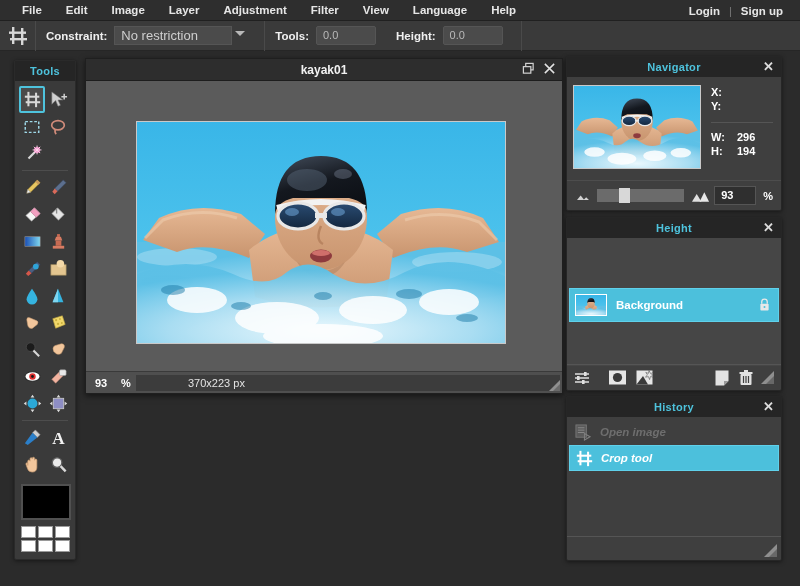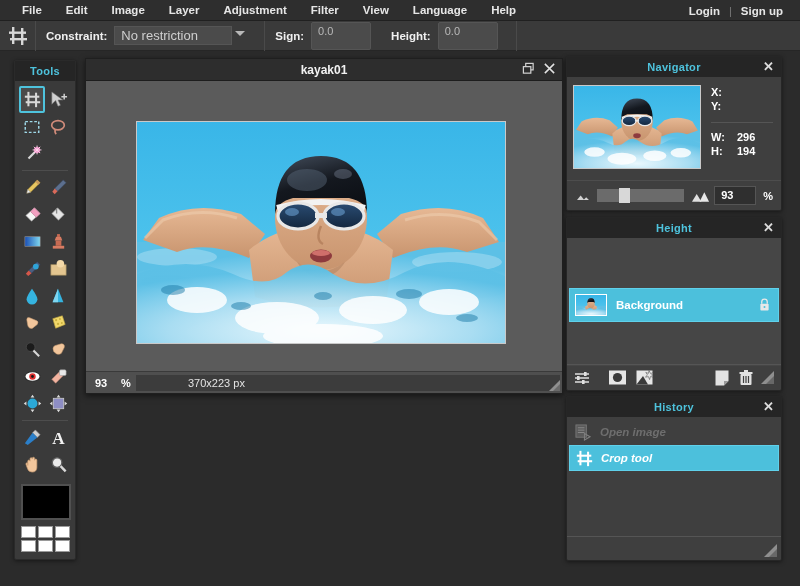--- a/index.html
+++ b/index.html
@@ -48,21 +48,21 @@
     border-radius:0; font-size:13px; color:#cfcfcf; line-height:17px;
     padding-left:6px; position:relative; cursor:pointer;
   }
   .opt-select .caret{
     position:absolute; right:-14px; top:4px;
     width:0;height:0;border-left:5px solid transparent;border-right:5px solid transparent;
     border-top:5px solid #b8b8b8;
   }
   .opt-sep{ width:1px; height:30px; background:#4a4a4a; }
   .opt-input{
-    width:60px; height:28px; background:#4b4b4b; border:1px solid #555;
+    width:60px; height:19px; background:#4b4b4b; border:1px solid #555;
     border-radius:2px; font-size:11px; color:#b9b9b9; line-height:17px; padding-left:6px; cursor:text;
   }
 
   
   #tools-panel{
     position:absolute; left:14px; top:60px; width:62px; height:500px;
     background:#3a3a3a;
     border:1px solid #2a2a2a;
     border-radius:2px;
     box-shadow:0 1px 4px rgba(0,0,0,.5);
@@ -230,21 +230,21 @@
     <span class="opt-label">Constraint:</span>
     <div class="opt-select">
       <span>No restriction</span>
       <span class="caret"></span>
     </div>
   </div>
 
   <div class="opt-sep" style="margin-left:22px;"></div>
 
   <div class="opt-group">
-    <span class="opt-label">Sign:</span>
+    <span class="opt-label">Tools:</span>
     <div class="opt-input">0.0</div>
   </div>
 
   <div class="opt-group">
     <span class="opt-label">Height:</span>
     <div class="opt-input">0.0</div>
   </div>
 
   <div class="opt-sep" style="margin-left:8px;"></div>
 </div>

